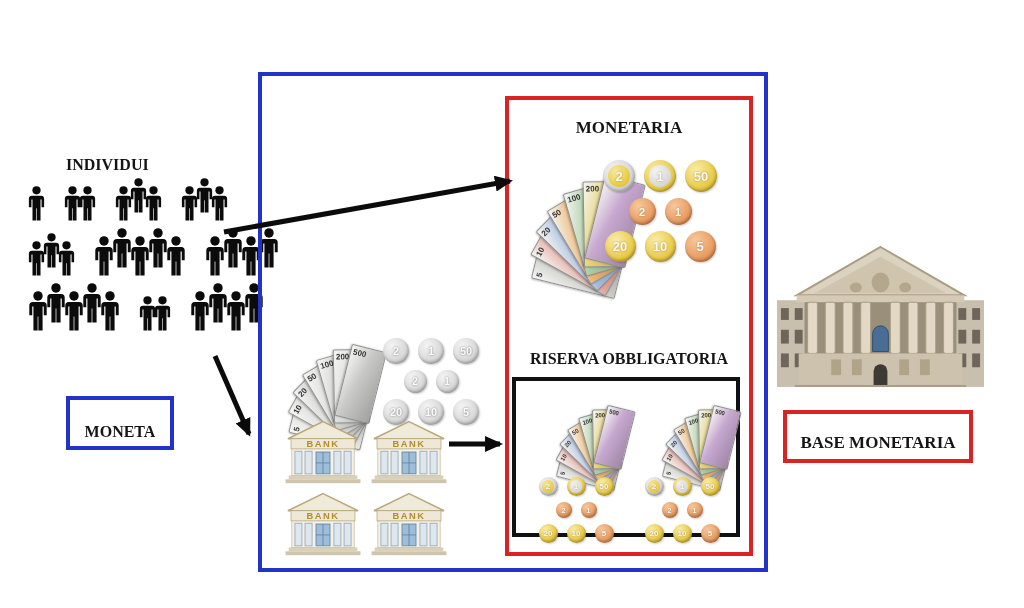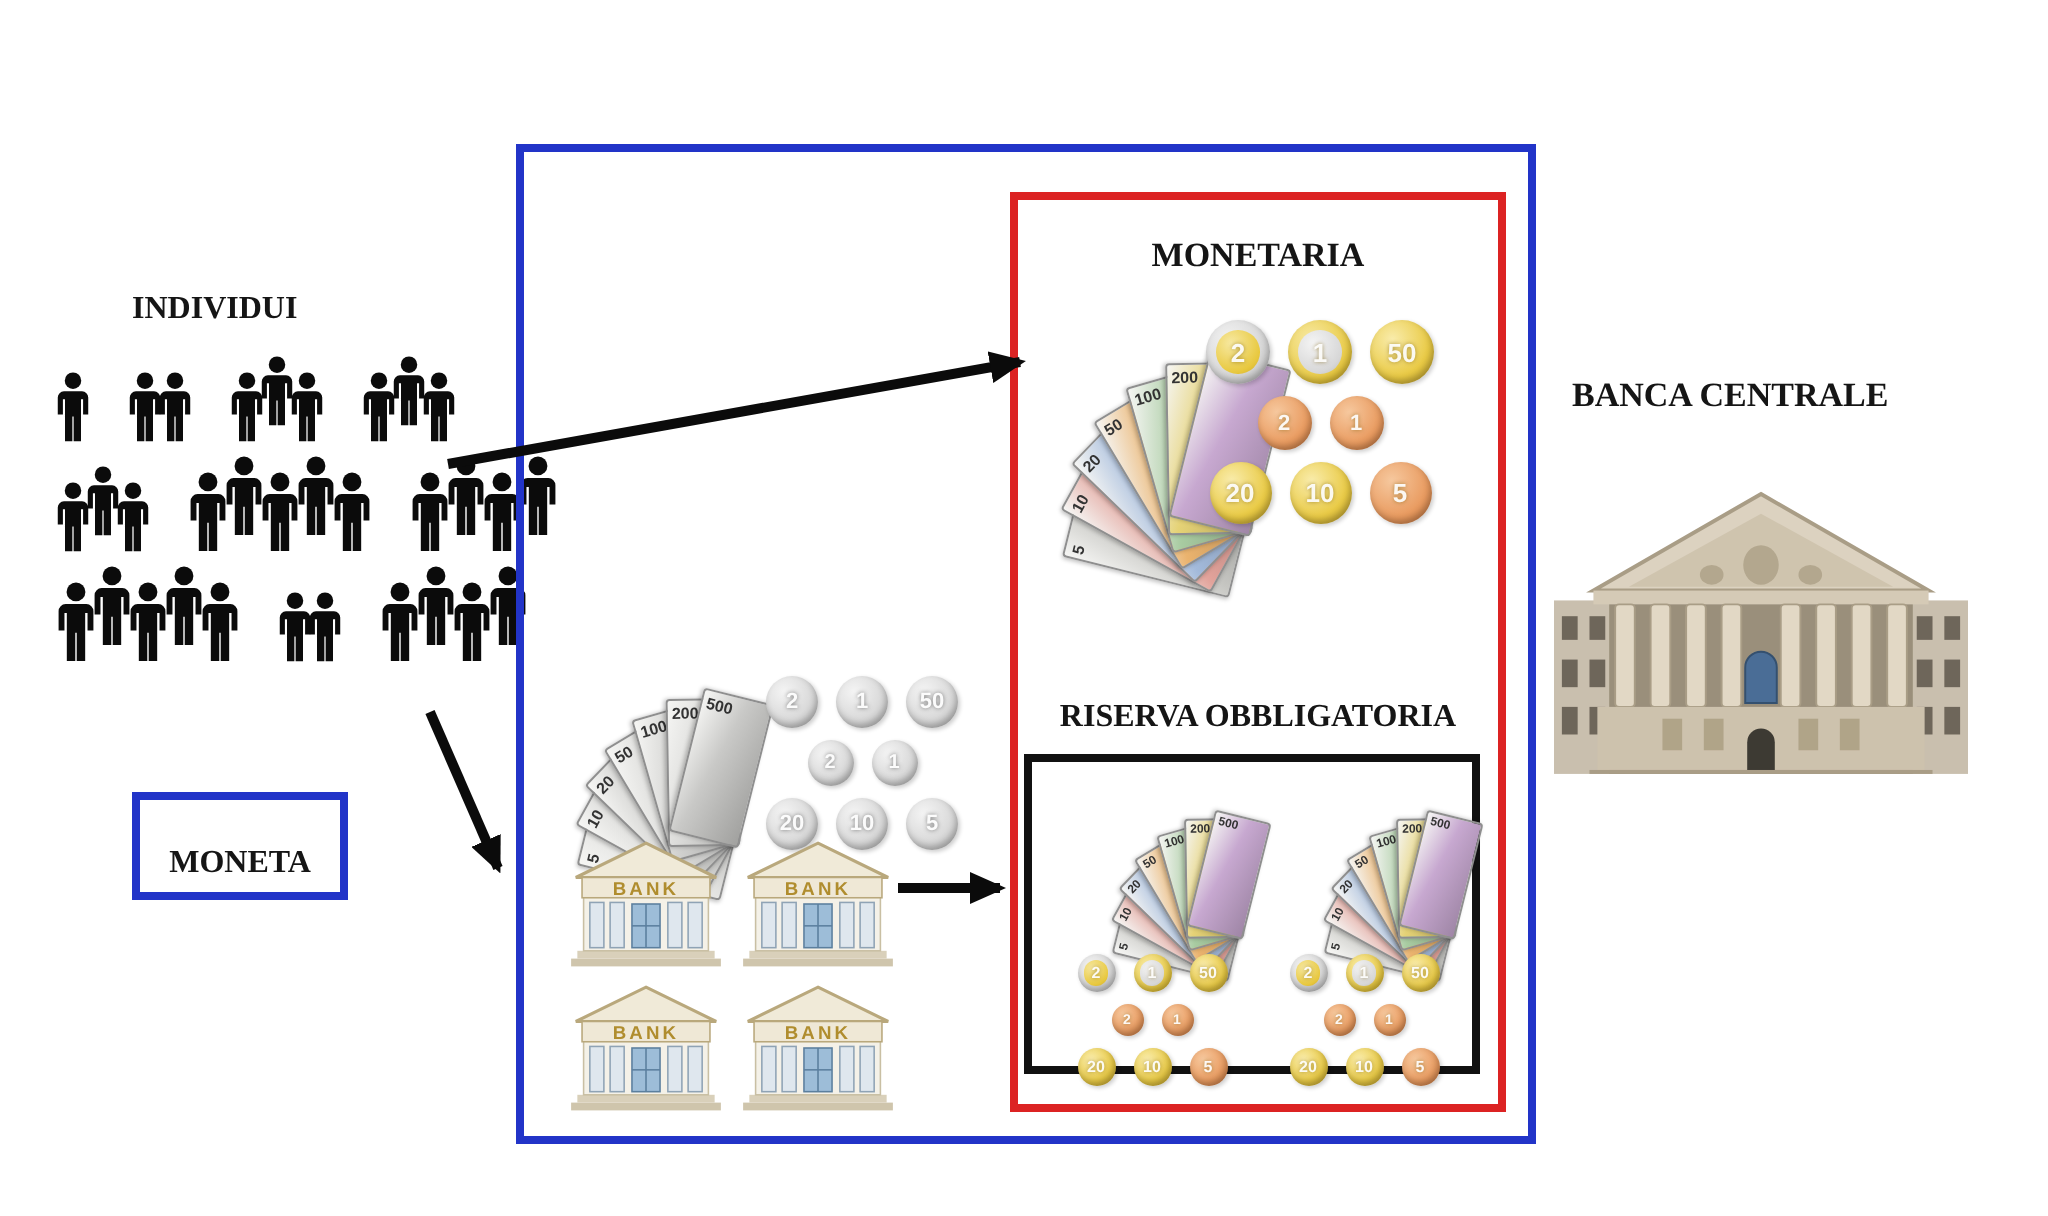--- a/index.html
+++ b/index.html
@@ -1,21 +1,21 @@
 <!DOCTYPE html>
 <html><head>
 <meta charset="utf-8">
 <style>
   html,body{margin:0;padding:0;background:#ffffff;}
   #canvas{position:relative;width:1024px;height:608px;background:#ffffff;overflow:hidden;
           font-family:"Liberation Serif", serif;color:#111;}
   .abs{position:absolute;}
   .lbl{font-weight:700;color:#151515;}
   #title{left:40px;top:28px;font-size:18px;letter-spacing:.2px;white-space:nowrap;}
-  #individui-label{left:66px;top:146px;font-size:16px;}
+  #individui-label{left:66px;top:156px;font-size:16px;}
 
   
   #people-grid{left:26px;top:186px;width:215px;}
   .people-row{display:flex;align-items:flex-end;gap:15px;margin-bottom:15px;}
   .people-group{display:flex;align-items:flex-end;}
   .person svg{display:block;width:100%;height:100%;fill:#0b0b0b;}
   .person{display:inline-block;}
 
   
   .frame{box-sizing:border-box;background:transparent;}
@@ -576,21 +576,20 @@
         </span>
         <span class="coin gold" style="width: 19px; height: 19px;">
           <span class="coin-label" style="font-size: 8px;">10</span>
         </span>
         <span class="coin copper" style="width: 19px; height: 19px;">
           <span class="coin-label" style="font-size: 8px;">5</span>
         </span>
       </div>
     </div>
 
-  <div id="banca-centrale-label" class="abs lbl">BANCA CENTRALE</div>
 
   <div id="building" class="abs">
     <svg viewBox="0 0 210 146">
       <rect x="0" y="58" width="36" height="88" fill="#c9bfae"></rect>
       <rect x="174" y="58" width="36" height="88" fill="#c9bfae"></rect>
       <rect x="4" y="66" width="8" height="12" fill="#6e665a"></rect>
         <rect x="18" y="66" width="8" height="12" fill="#6e665a"></rect>
       <rect x="4" y="88" width="8" height="14" fill="#6e665a"></rect>
         <rect x="18" y="88" width="8" height="14" fill="#6e665a"></rect>
       <rect x="4" y="112" width="8" height="14" fill="#6e665a"></rect>
@@ -620,20 +619,23 @@
       <rect x="22" y="112" width="166" height="32" fill="#cdc2ad"></rect>
       <rect x="55" y="118" width="10" height="16" fill="#b0a488"></rect>
       <rect x="76" y="118" width="10" height="16" fill="#b0a488"></rect>
       <rect x="124" y="118" width="10" height="16" fill="#b0a488"></rect>
       <rect x="145" y="118" width="10" height="16" fill="#b0a488"></rect>
       <path d="M98 144 v-14 a7 7 0 0 1 14 0 v14 z" fill="#3d3a33"></path>
       <rect x="18" y="144" width="174" height="2" fill="#a99d86"></rect>
     </svg>
   </div>
 
+  <div id="base-monetaria-box" class="abs frame lbl" style="border-color: rgb(220, 35, 35);">
+    <span>BASE MONETARIA</span>
+  </div>
 
   <svg id="arrows" class="abs" viewBox="0 0 1024 608">
     <defs>
       <marker id="ah" markerUnits="userSpaceOnUse" markerWidth="18" markerHeight="16" refX="15" refY="8" orient="auto">
         <path d="M0,0 L18,8 L0,16 z" fill="#0b0b0b"></path>
       </marker>
     </defs>
     <line x1="224" y1="232" x2="510" y2="181" stroke="#0b0b0b" stroke-width="5" marker-end="url(#ah)"></line>
     <line x1="215" y1="356" x2="249" y2="434" stroke="#0b0b0b" stroke-width="5" marker-end="url(#ah)"></line>
     <line x1="449" y1="444" x2="500" y2="444" stroke="#0b0b0b" stroke-width="5" marker-end="url(#ah)"></line>

